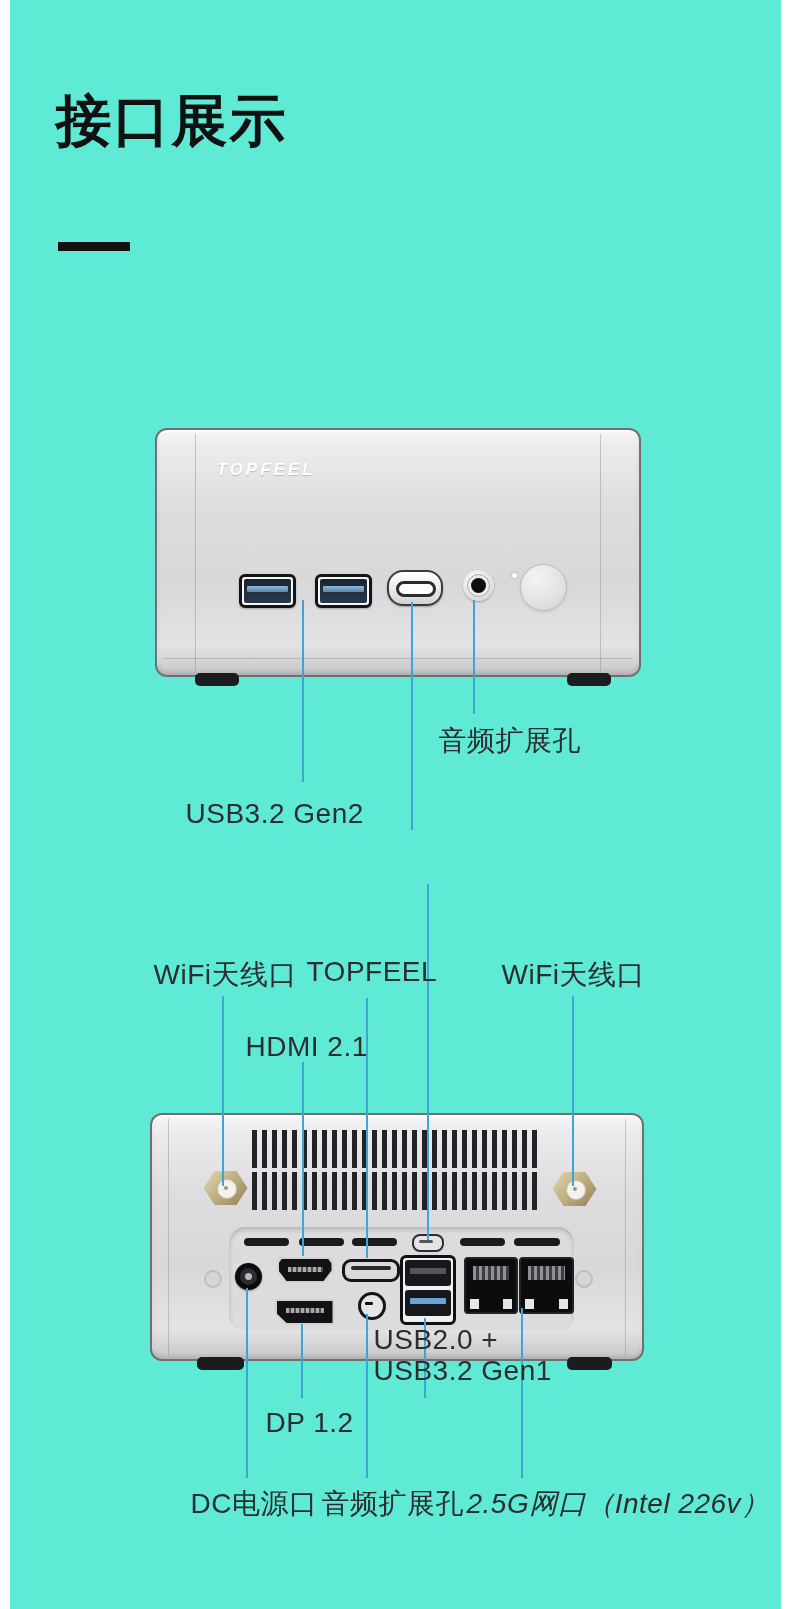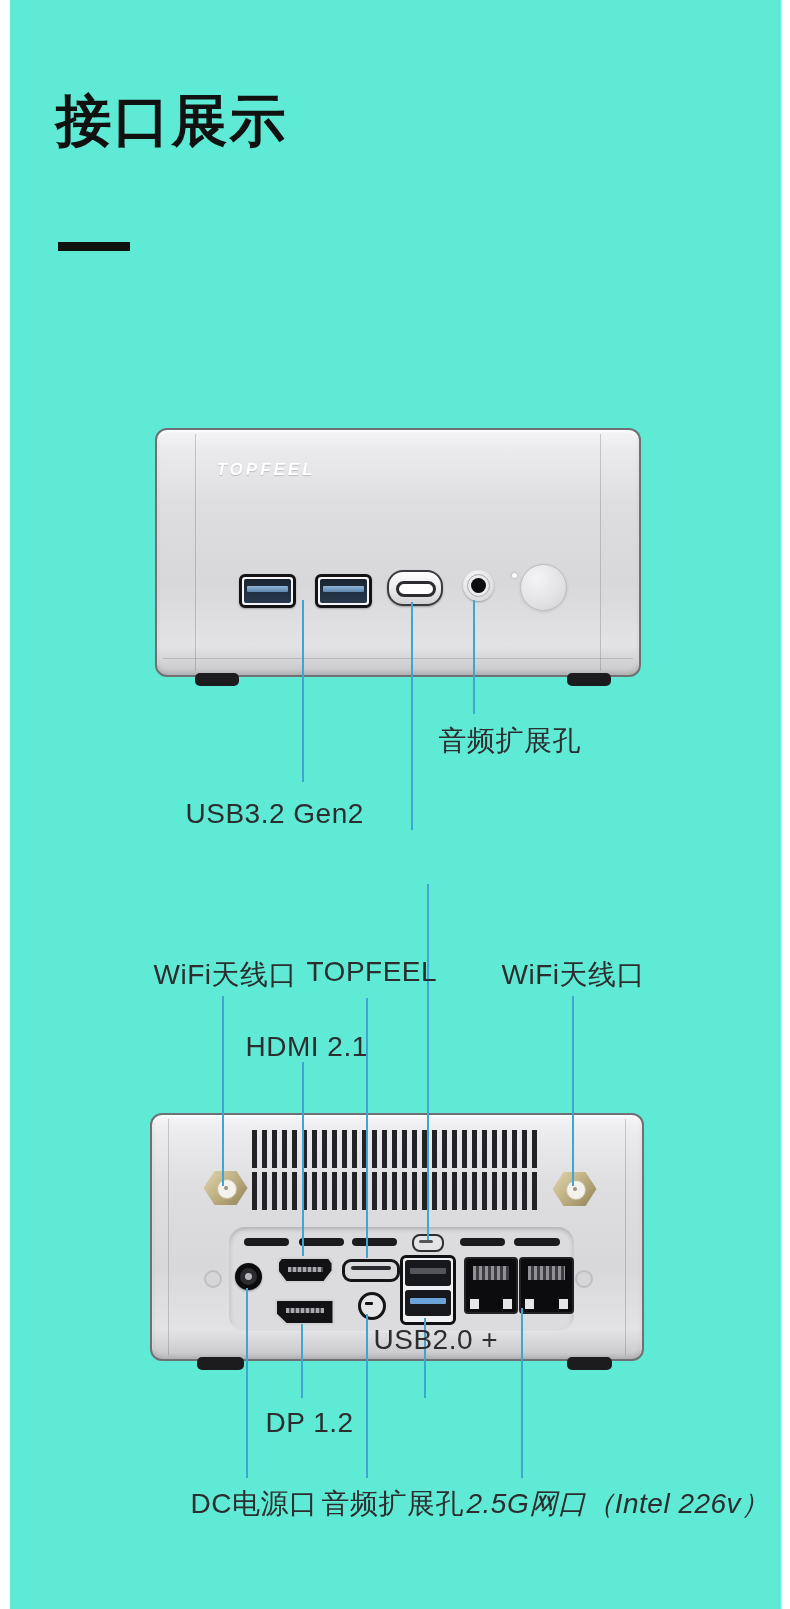--- a/index.html
+++ b/index.html
@@ -229,18 +229,19 @@
 
   <div class="callout" style="left:236px;top:1288px;height:190px;"></div>
   <div class="callout" style="left:291px;top:1324px;height:74px;"></div>
   <div class="callout" style="left:356px;top:1314px;height:164px;"></div>
   <div class="callout" style="left:414px;top:1318px;height:80px;"></div>
   <div class="callout" style="left:511px;top:1308px;height:170px;"></div>
 
   <div class="lbl" style="left:256px;top:1407px;">DP 1.2</div>
   <div class="lbl two-line" style="left:364px;top:1324px;">
     <div>USB2.0 +</div>
+    <div>USB3.2 Gen1</div>
   </div>
   <div class="lbl" style="left:181px;top:1485px;">DC电源口</div>
   <div class="lbl" style="left:304px;top:1485px;padding-left:8px;">音频扩展孔</div>
   <div class="lbl" style="left:457px;top:1485px;font-style:italic;">2.5G网口（Intel 226v）</div>
 
 </div>
 
 </body></html>

